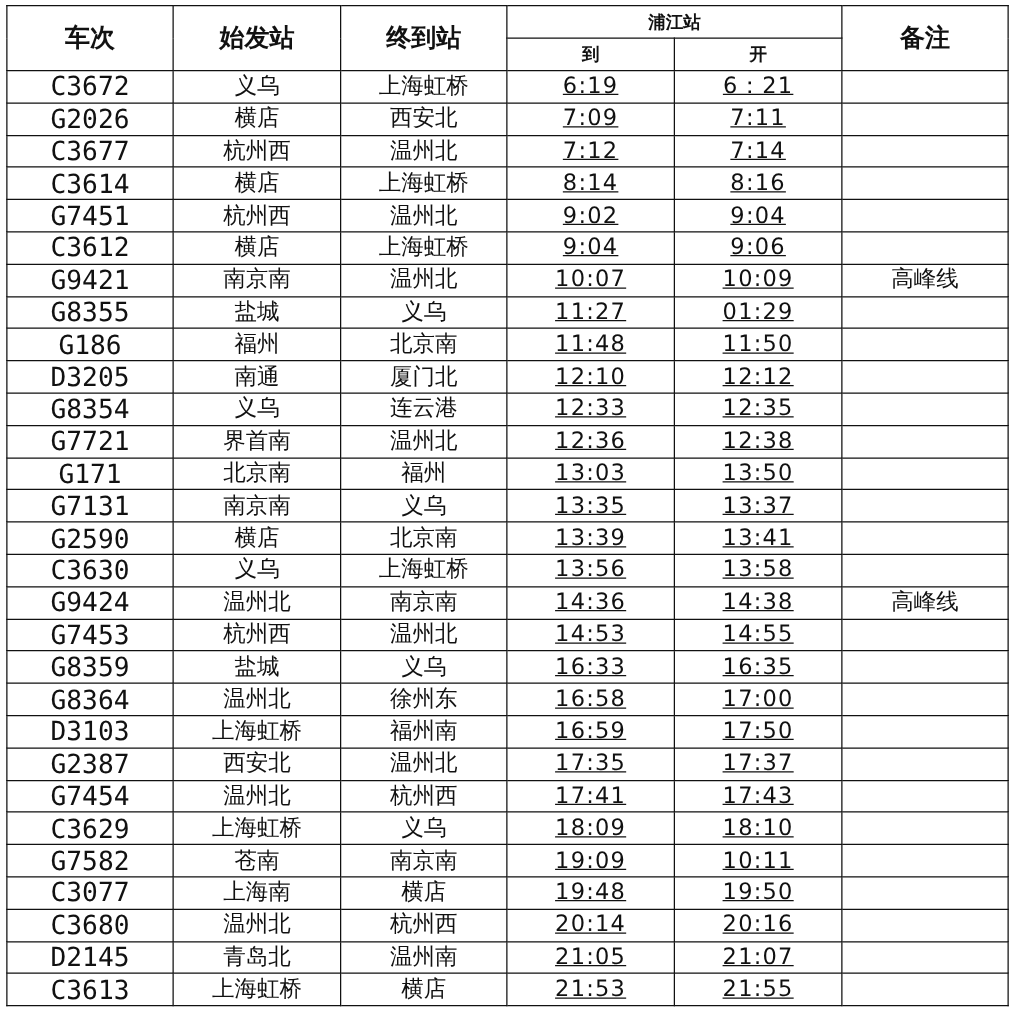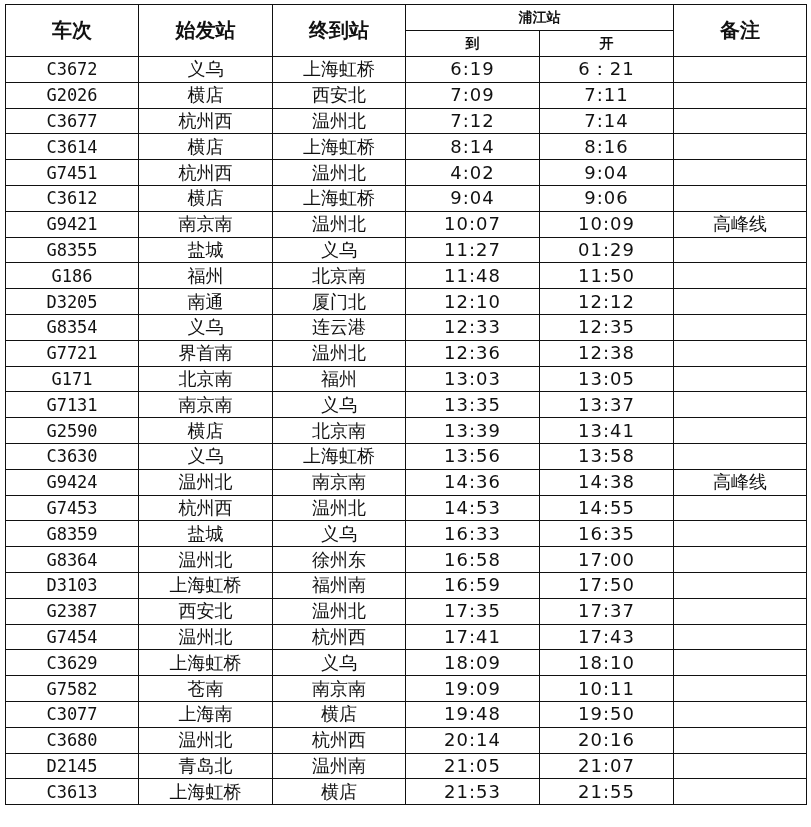--- a/index.html
+++ b/index.html
@@ -45,24 +45,25 @@
     table.timetable thead tr.h1 th { height: 25px; }
     table.timetable thead tr.h2 th { height: 25px; }
     table.timetable th.tall { font-size: 20px; }
     table.timetable tbody td {
       height: 24.8px;
       font-size: 18px;
       line-height: 20px;
     }
     table.timetable td.train {
       font-family: "DejaVu Sans Mono", "Liberation Mono", monospace;
-      font-size: 17px;
+      font-size: 21px;
     }
     table.timetable td.time {
       letter-spacing: 1px;
+      text-decoration: underline;
     }
   </style>
 </head>
 <body>
 
 <table class="timetable">
   <colgroup>
     <col class="c1">
       <col class="c2">
       <col class="c3">
@@ -113,21 +114,21 @@
         <td>横店</td>
         <td>上海虹桥</td>
         <td class="time">8:14</td>
         <td class="time">8:16</td>
         <td></td>
       </tr>
       <tr>
         <td class="train">G7451</td>
         <td>杭州西</td>
         <td>温州北</td>
-        <td class="time">4:02</td>
+        <td class="time">9:02</td>
         <td class="time">9:04</td>
         <td></td>
       </tr>
       <tr>
         <td class="train">C3612</td>
         <td>横店</td>
         <td>上海虹桥</td>
         <td class="time">9:04</td>
         <td class="time">9:06</td>
         <td></td>
@@ -178,21 +179,21 @@
         <td>温州北</td>
         <td class="time">12:36</td>
         <td class="time">12:38</td>
         <td></td>
       </tr>
       <tr>
         <td class="train">G171</td>
         <td>北京南</td>
         <td>福州</td>
         <td class="time">13:03</td>
-        <td class="time">13:05</td>
+        <td class="time">13:50</td>
         <td></td>
       </tr>
       <tr>
         <td class="train">G7131</td>
         <td>南京南</td>
         <td>义乌</td>
         <td class="time">13:35</td>
         <td class="time">13:37</td>
         <td></td>
       </tr>

